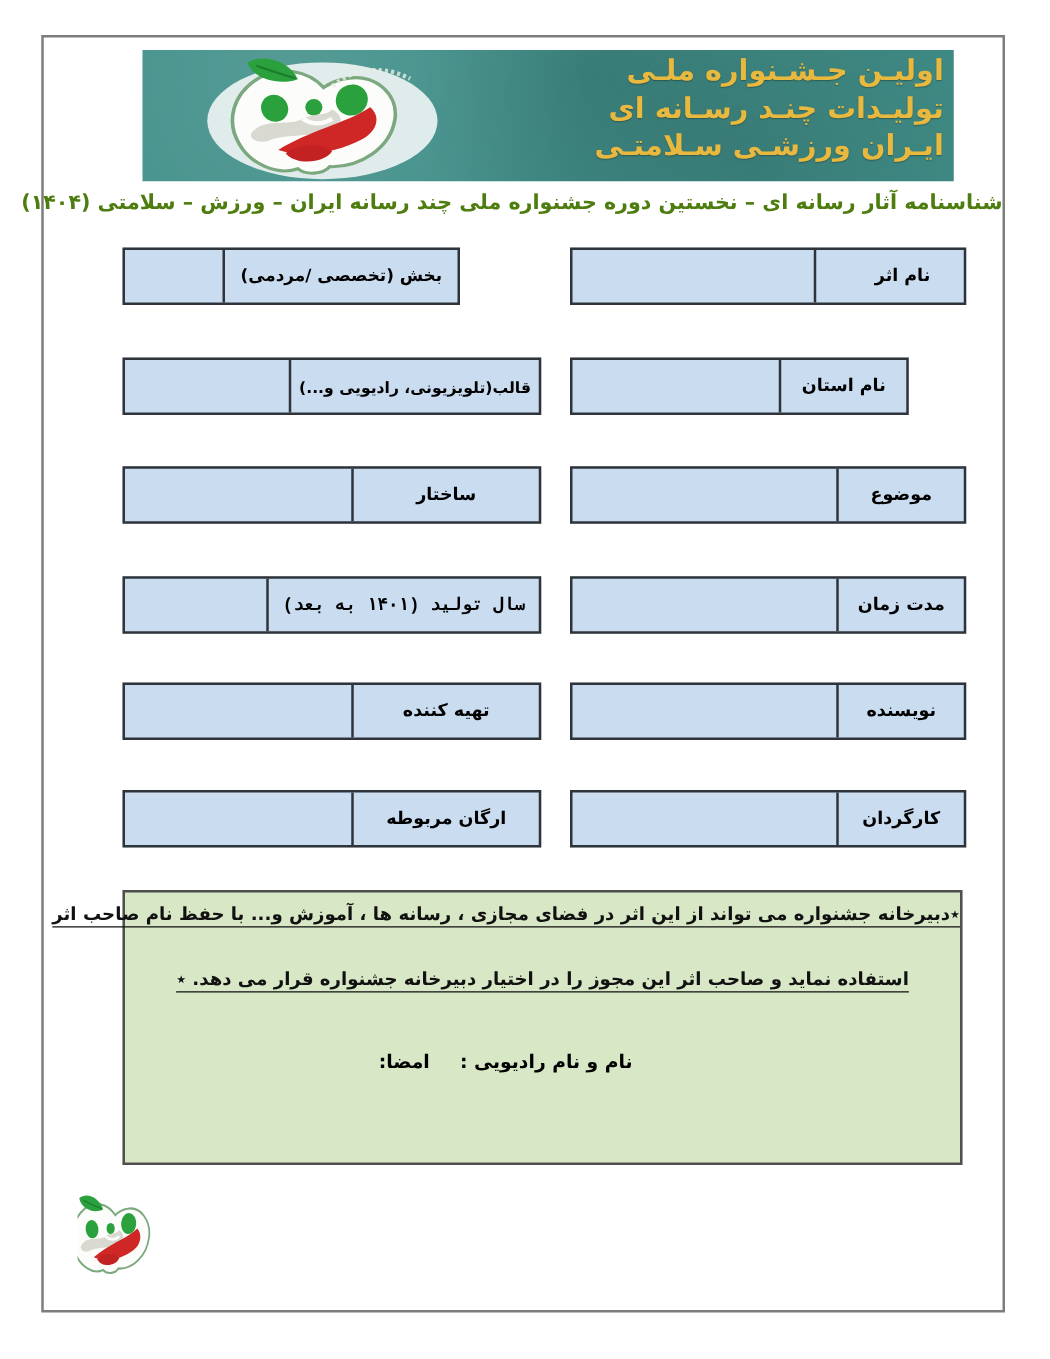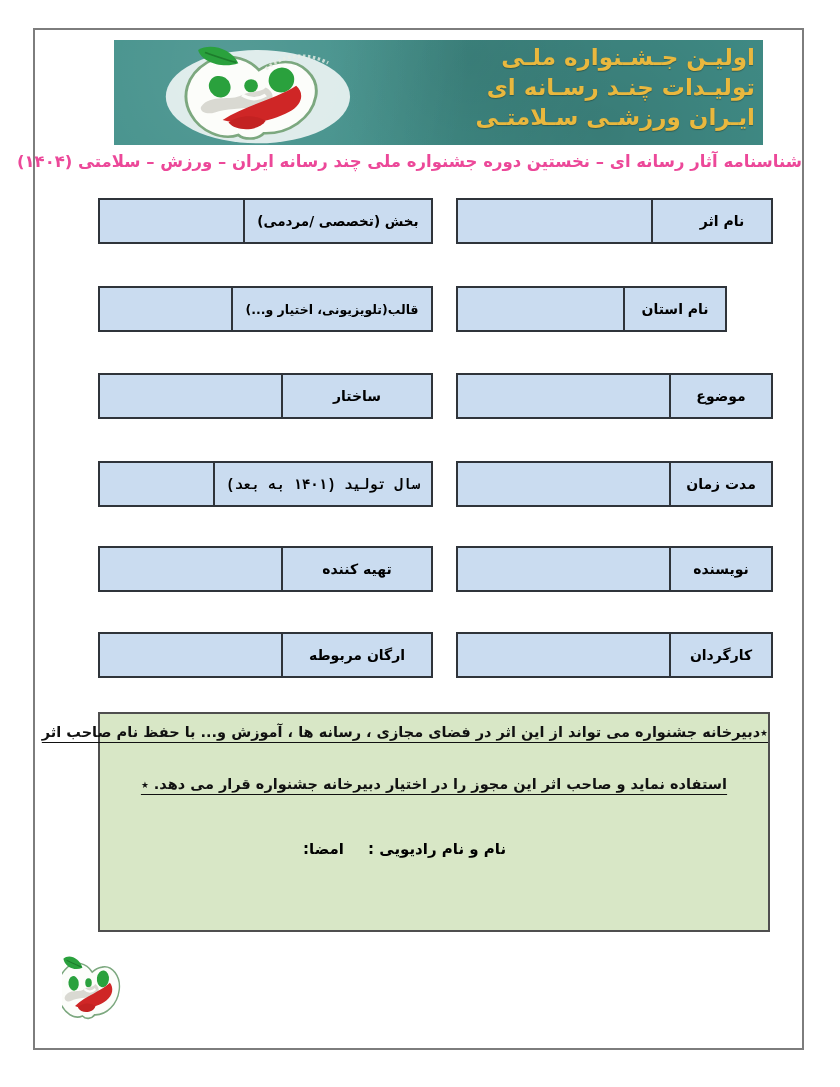--- a/index.html
+++ b/index.html
@@ -26,21 +26,21 @@
   .banner-text{
     position:absolute;top:2px;right:8px;width:430px;
     direction:rtl;text-align:right;
     color:#e9b83e;font-weight:bold;font-size:23px;line-height:30px;
     letter-spacing:0.5px;text-shadow:0 1px 1px rgba(30,50,40,0.45);
     white-space:nowrap;
   }
   
   .doc-title{
     position:absolute;left:38px;top:152px;width:764px;
-    direction:rtl;text-align:center;color:#ec4899;
+    direction:rtl;text-align:center;color:#4d7c0f;
     font-weight:bold;font-size:16.5px;white-space:nowrap;
   }
   
   .field{
     position:absolute;height:46px;display:flex;
     background:#cadcf0;border:2px solid #2f343a;box-sizing:border-box;
   }
   .cell-input{flex:1;}
   .cell-label{
     border-left:2px solid #2f343a;box-sizing:border-box;flex:0 0 auto;
@@ -126,27 +126,27 @@
 </div>
 <div class="field" style="left:456px;top:546px;width:317px;">
   <div class="cell-input"></div>
   <div class="cell-label" style="width:102px;">نویسنده</div>
 </div>
 <div class="field" style="left:456px;top:632px;width:317px;">
   <div class="cell-input"></div>
   <div class="cell-label" style="width:102px;">کارگردان</div>
 </div>
 
-<div class="field" style="left:98px;top:198px;width:335px;">
+<div class="field" style="left:98px;top:198px;width:270px;">
   <div class="cell-input"></div>
   <div class="cell-label" style="width:188px;font-size:13.5px;">بخش (تخصصی /مردمی)</div>
 </div>
 <div class="field" style="left:98px;top:286px;width:335px;">
   <div class="cell-input"></div>
-  <div class="cell-label" style="width:200px;font-size:12.5px;">قالب(تلویزیونی، اختیار و...)</div>
+  <div class="cell-label" style="width:200px;font-size:12.5px;">قالب(تلویزیونی، رادیویی و...)</div>
 </div>
 <div class="field" style="left:98px;top:373px;width:335px;">
   <div class="cell-input"></div>
   <div class="cell-label" style="width:150px;">ساختار</div>
 </div>
 <div class="field" style="left:98px;top:461px;width:335px;">
   <div class="cell-input"></div>
   <div class="cell-label" style="width:218px;font-family:Liberation Mono, monospace;">سال تولید (۱۴۰۱ به بعد)</div>
 </div>
 <div class="field" style="left:98px;top:546px;width:335px;">

